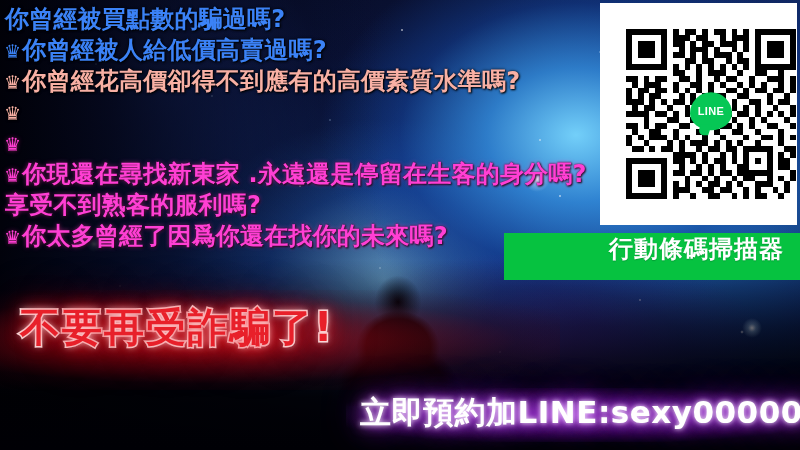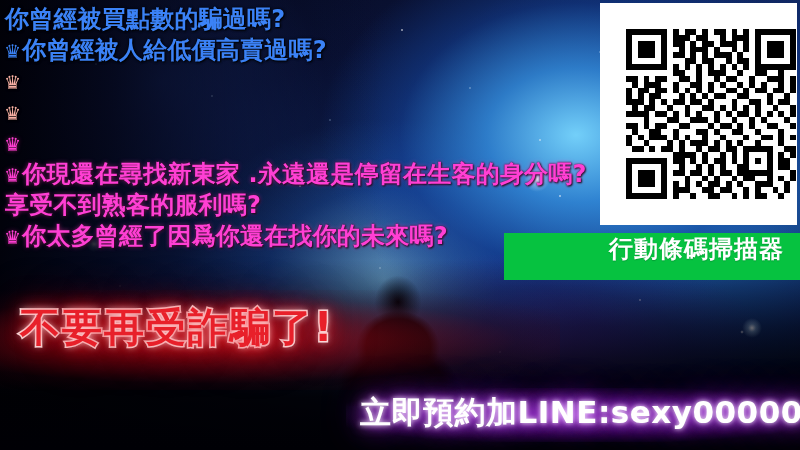--- a/index.html
+++ b/index.html
@@ -215,20 +215,21 @@
     <div class="qline c-gold">
       <span class="crown"></span>
       <span>你曾經被買點數的騙過嗎?</span>
     </div>
     <div class="qline c-gold">
       <span class="crown">♛</span>
       <span>你曾經被人給低價高賣過嗎?</span>
     </div>
     <div class="qline c-peach">
       <span class="crown">♛</span>
+      <span>你曾經花高價卻得不到應有的高價素質水準嗎?</span>
     </div>
     <div class="qline c-peach">
       <span class="crown">♛</span>
     </div>
     <div class="qline c-pink">
       <span class="crown">♛</span>
     </div>
     <div class="qline c-pink">
       <span class="crown">♛</span>
       <span>你現還在尋找新東家 .永遠還是停留在生客的身分嗎?</span>
@@ -478,20 +479,25 @@
           <rect x="22" y="27" width="1" height="1"></rect>
             <rect x="25" y="27" width="1" height="1"></rect>
           <rect x="8" y="28" width="1" height="1"></rect>
             <rect x="11" y="28" width="1" height="1"></rect>
           <rect x="14" y="28" width="2" height="1"></rect>
             <rect x="18" y="28" width="1" height="1"></rect>
           <rect x="22" y="28" width="2" height="1"></rect>
             <rect x="26" y="28" width="1" height="1"></rect>
         </g>
       </svg>
+      <div class="line-badge">
+        <div class="line-bubble">
+          <span class="line-txt">LINE</span>
+        </div>
+      </div>
     </div>
   </div>
 
   <div class="scan-btn">
     <span class="scan-btn-label">行動條碼掃描器</span>
   </div>
 
   <div class="headline-wrap">
     <div class="headline-glow"></div>
     <div class="headline">不要再受詐騙了!</div>

